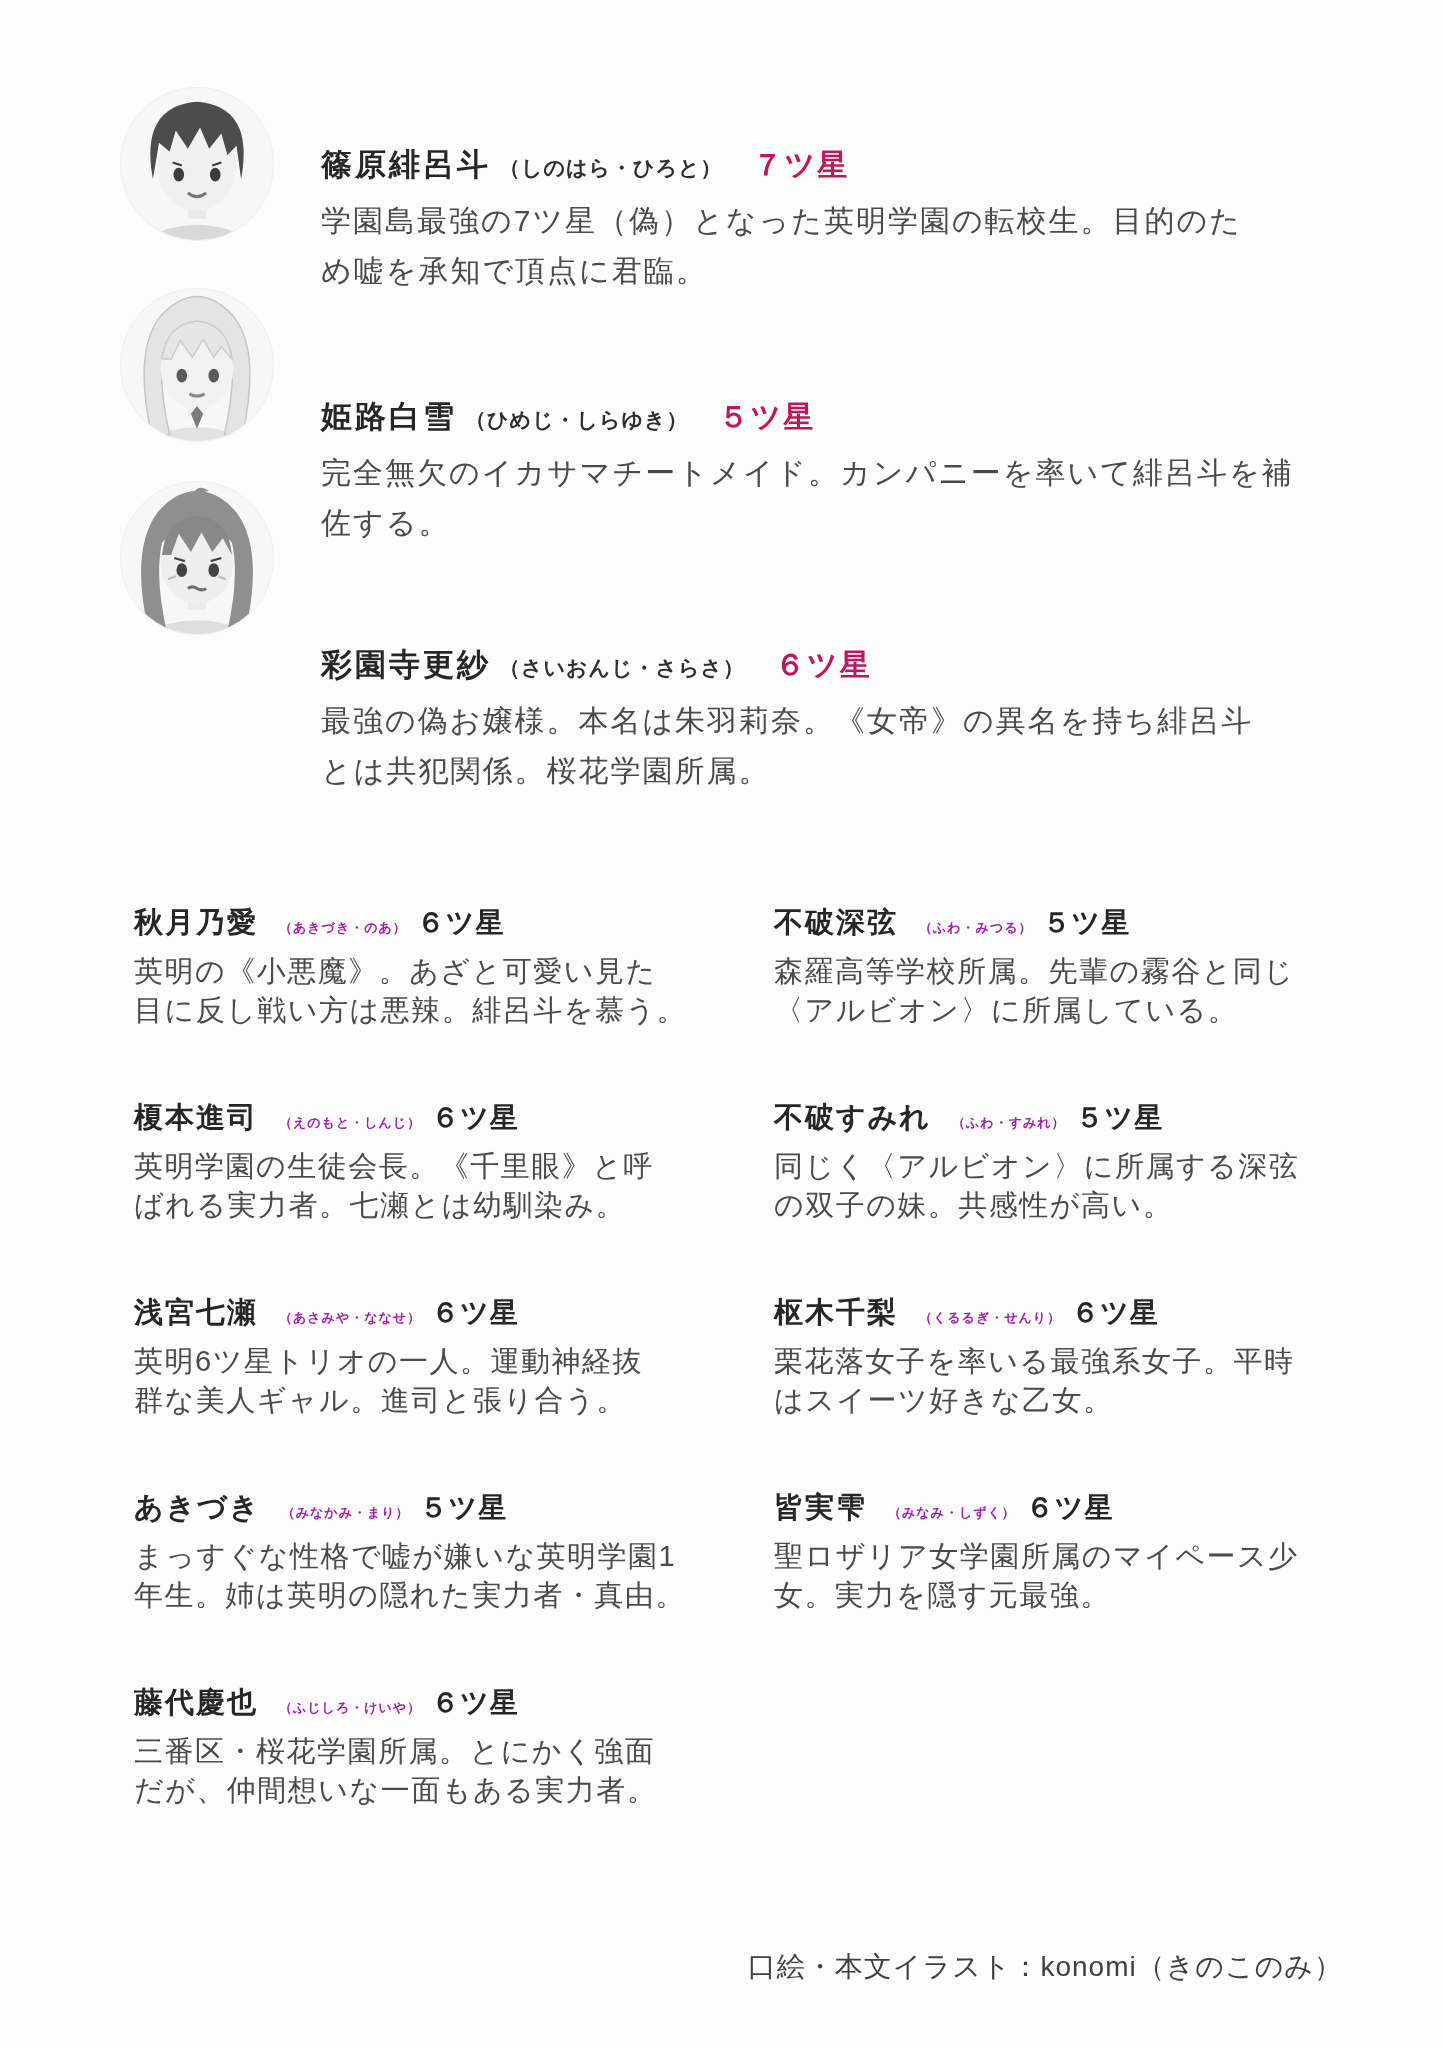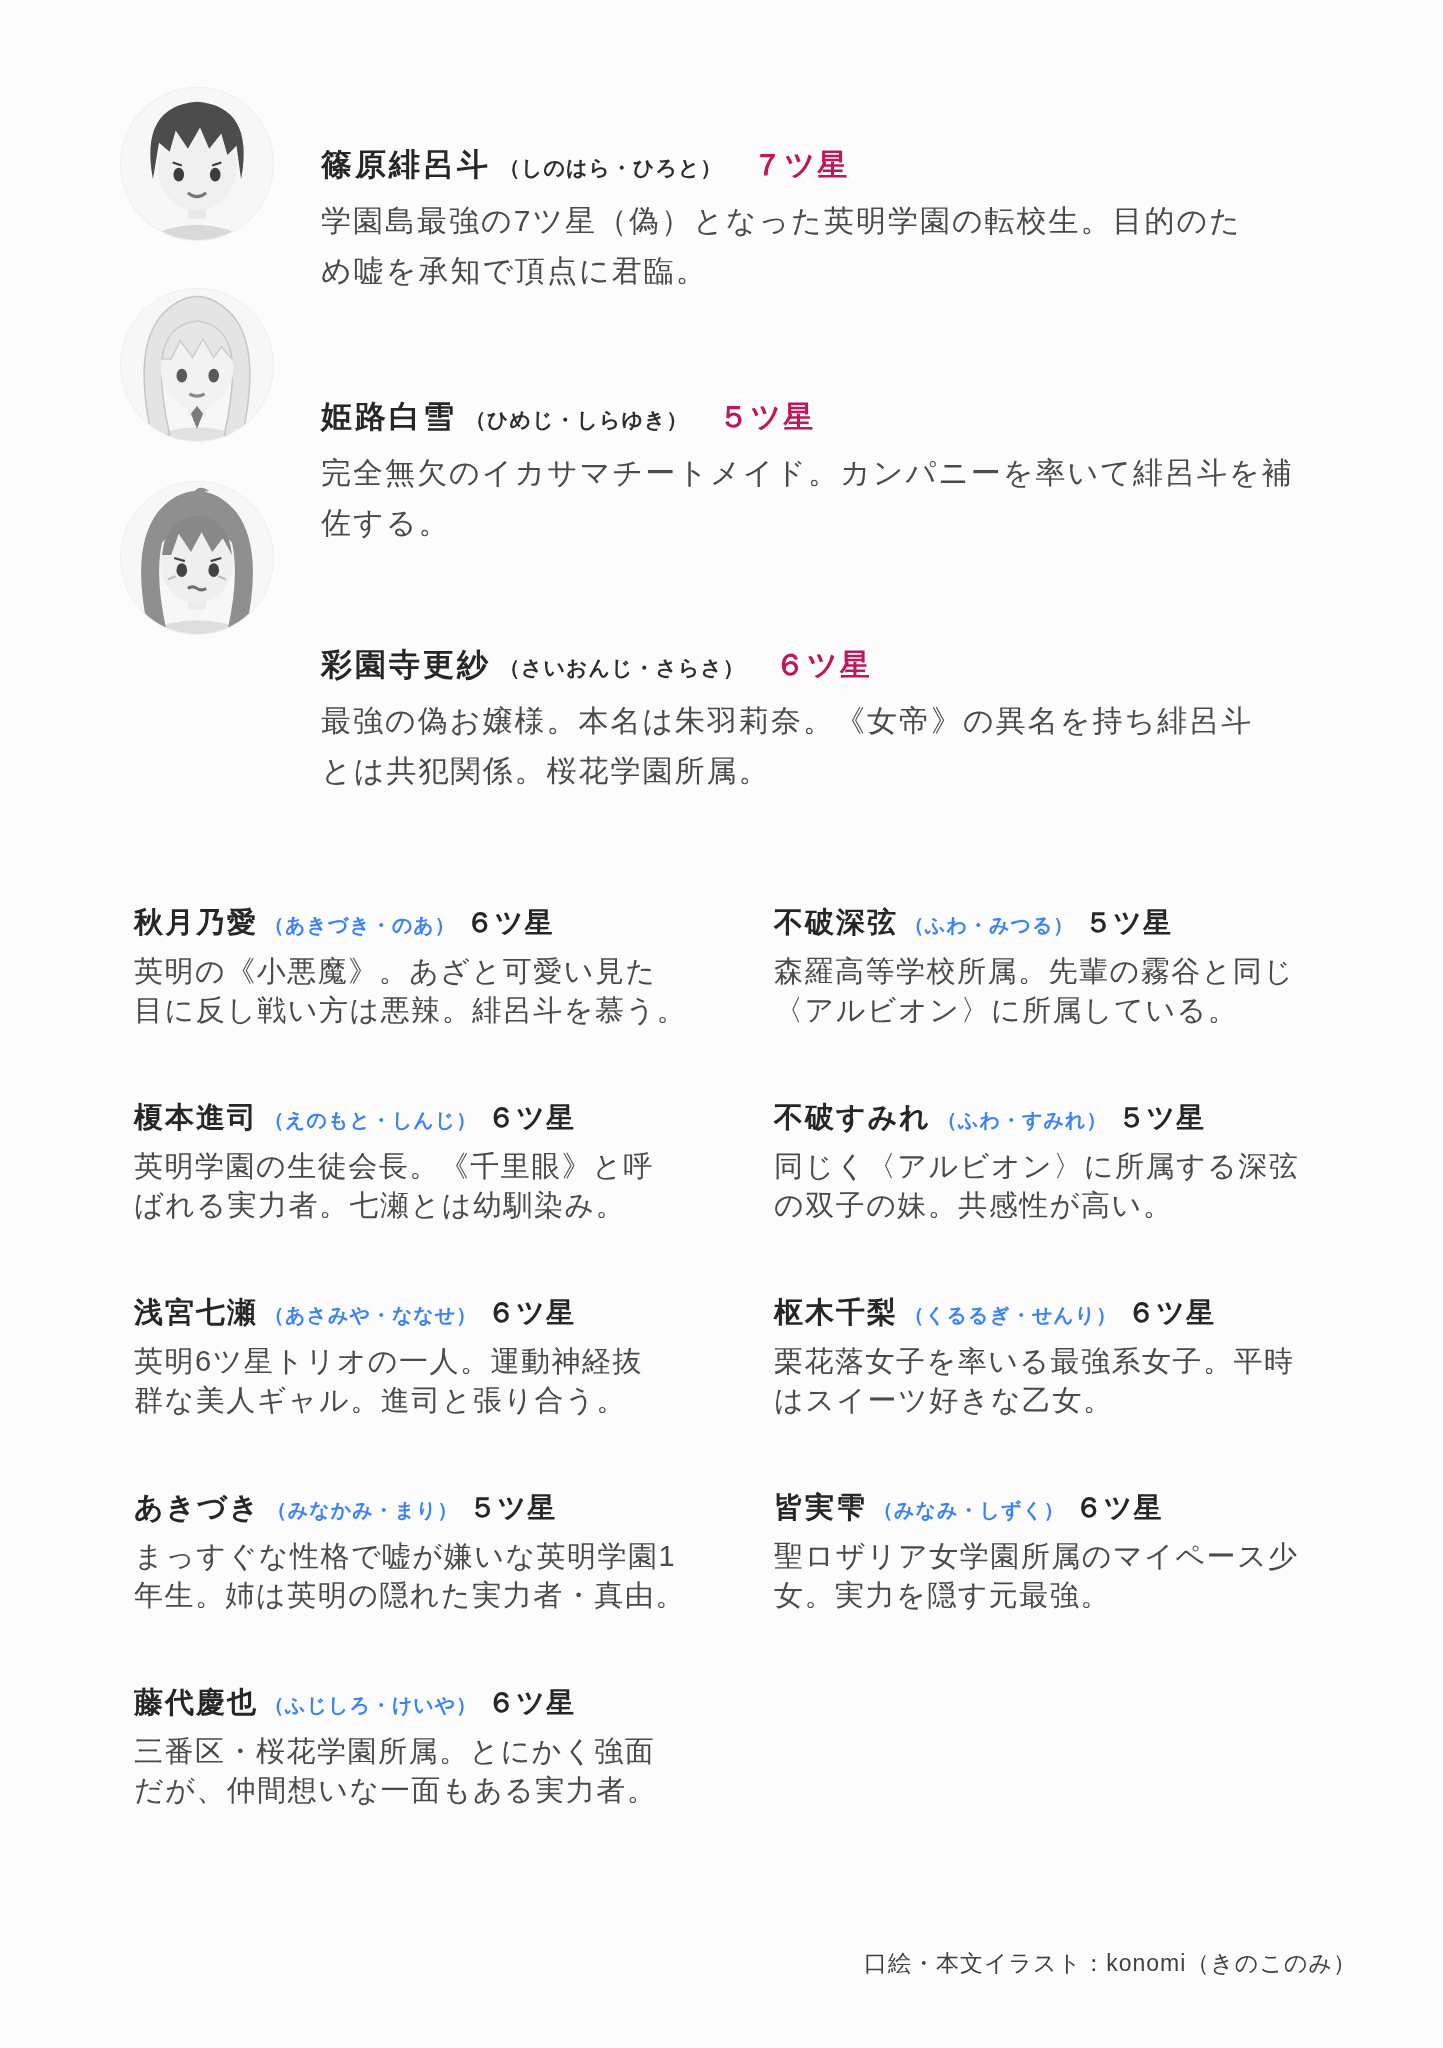--- a/index.html
+++ b/index.html
@@ -35,31 +35,31 @@
     letter-spacing:2px;white-space:pre-line;
   }
 
   
   .col{position:absolute;top:903px;}
   .col-left{left:134px;width:560px;}
   .col-right{left:774px;width:600px;}
   .sub-entry{margin-bottom:68px;}
   .sub-heading{display:flex;align-items:baseline;white-space:nowrap;}
   .sub-name{font-size:29px;font-weight:700;color:#262626;letter-spacing:2px;}
-  .sub-reading{font-size:20px;font-weight:700;color:#3b82f6;margin-left:6px;letter-spacing:1px;}
+  .sub-reading{font-size:13px;font-weight:700;color:#a21caf;margin-left:21px;letter-spacing:1px;}
   .sub-rank{font-size:28px;font-weight:700;color:#262626;margin-left:10px;letter-spacing:1px;}
   .sub-desc{
     margin-top:9px;font-size:29px;line-height:39px;color:#4a4a4a;
     letter-spacing:1.5px;white-space:pre-line;
   }
 
   
   .footer{
-    position:absolute;right:86px;top:1948px;
-    font-size:23px;color:#3f3f3f;letter-spacing:1px;white-space:nowrap;
+    position:absolute;right:100px;top:1948px;
+    font-size:28px;color:#3f3f3f;letter-spacing:1px;white-space:nowrap;
   }
 </style>
 </head>
 <body>
 
 <div class="portrait p1">
   <svg viewBox="0 0 100 100">
     <rect width="100" height="100" fill="#f7f7f7"></rect>
     <path d="M14 100 Q50 80 86 100 Z" fill="#d9d9d9"></path>
     <rect x="44" y="70" width="12" height="16" fill="#e9e9e9"></rect>

